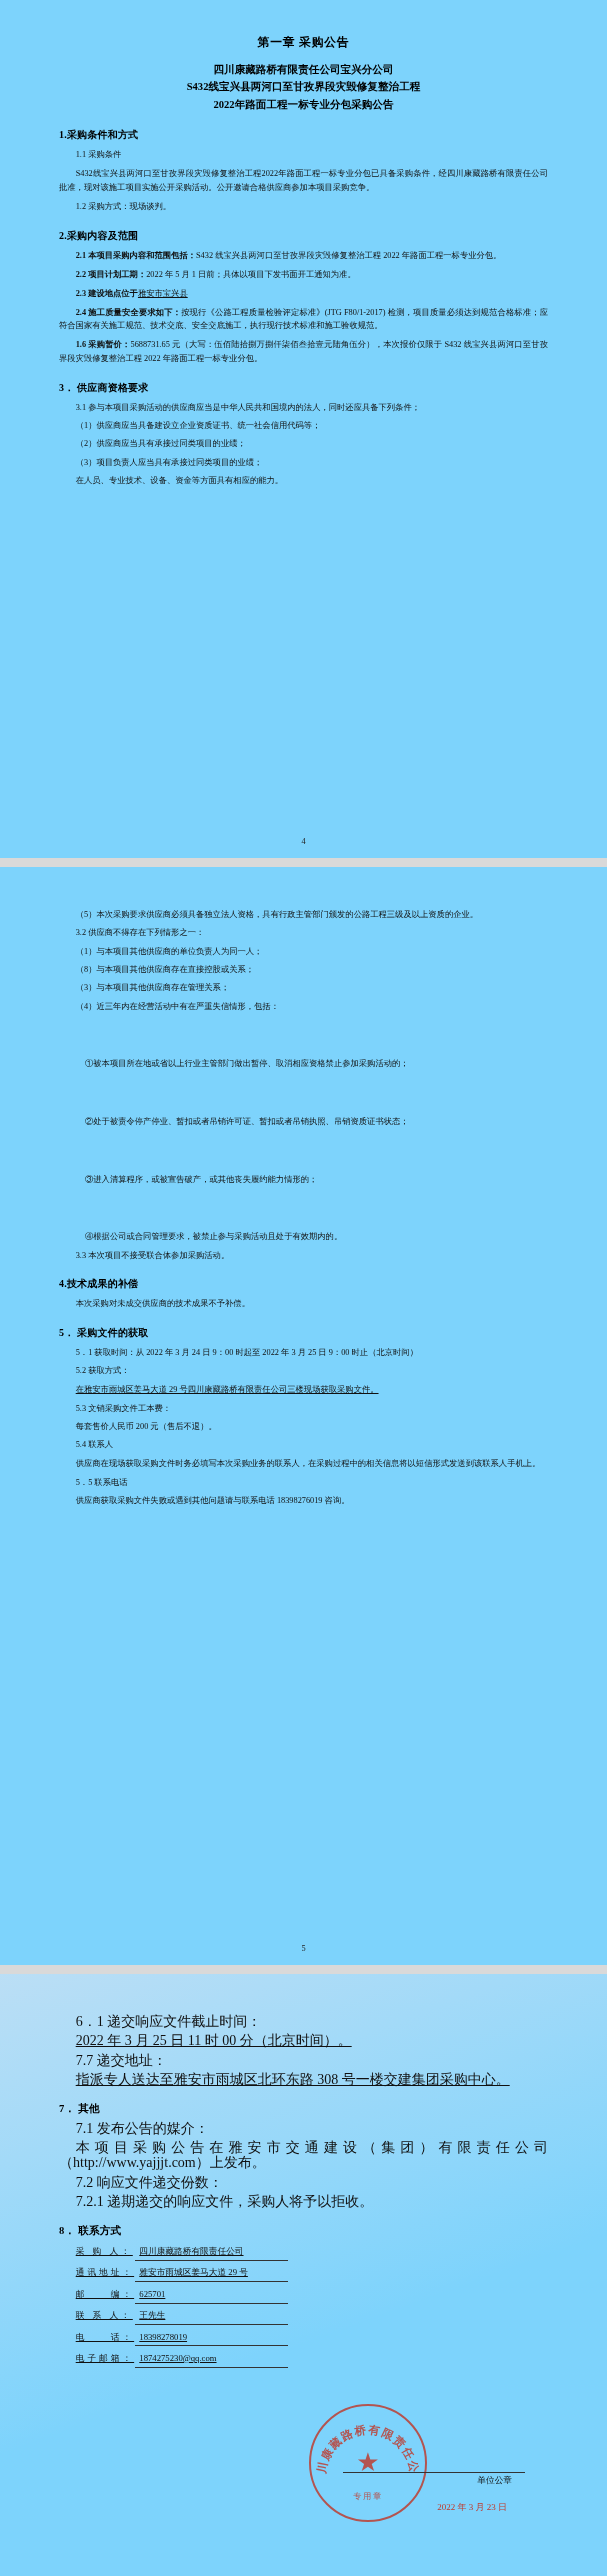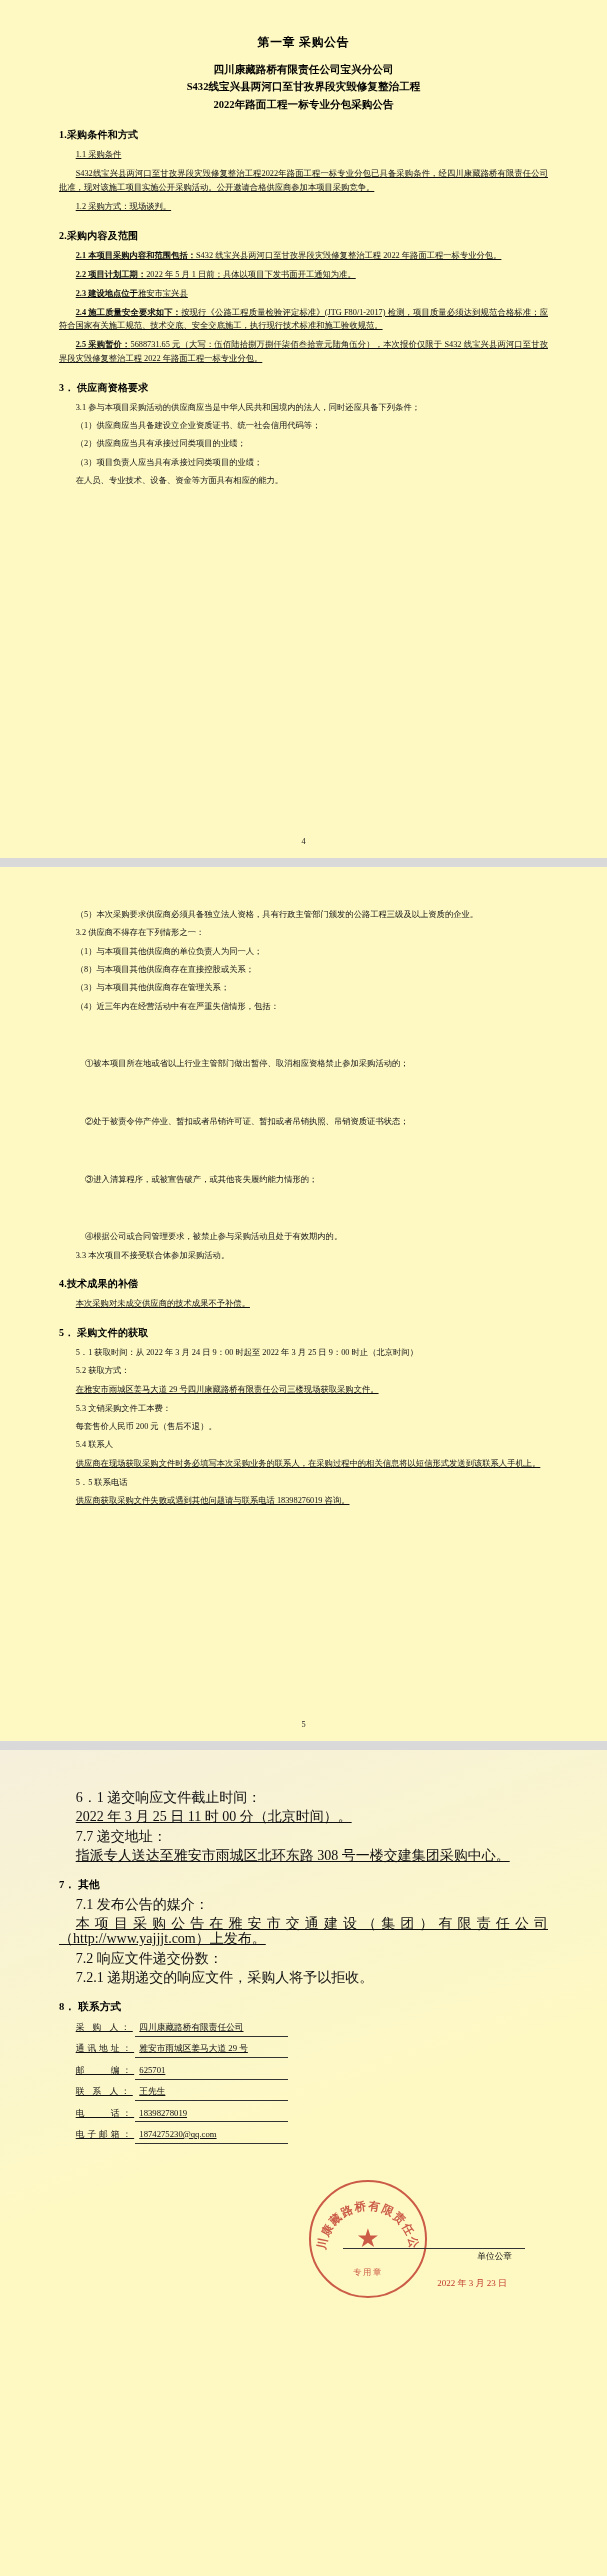--- a/index.html
+++ b/index.html
@@ -7,28 +7,28 @@
     padding: 0;
     background: #d9d9d9;
     font-family: "Liberation Serif", "DejaVu Serif", serif;
   }
   #doc {
     width: 607px;
     margin: 0 auto;
     position: relative;
   }
   .page {
-    background: #fef9c3;
+    background: #7dd3fc;
     width: 607px;
     box-sizing: border-box;
     position: relative;
     overflow: hidden;
   }
   .page.p1 { height: 858px; padding: 35px 59px 0 59px; }
-  .page.p2 { height: 874px; padding: 41px 59px 0 59px; margin-top: 4.6px;}
+  .page.p2 { height: 1098px; padding: 41px 59px 0 59px; margin-top: 4.6px;}
   .page.p3 { height: 852px; padding: 41px 59px 0 59px; margin-top: 4.6px;}
 
   .gap { height: 4.6px; background: #d9d9d9; }
 
   .chapter-title {
     text-align: center;
     font-size: 11.8px;
     font-weight: bold;
     letter-spacing: 0.8px;
     margin: 0 0 10.6px 0;
@@ -56,21 +56,20 @@
   p.para {
     font-size: 8.3px;
     line-height: 13.7px;
     margin: 0 0 5.3px 0;
     text-align: justify;
     color: #111;
     text-indent: 0;
   }
   p.ind {
     text-indent: 16.7px;
-    text-decoration: underline;
   }
   p.sub {
     font-size: 8.3px;
     line-height: 13.7px;
     margin: 0 0 4.6px 0;
     color: #111;
     padding-left: 16.7px;
     text-align: justify;
   }
   p.subsub {
@@ -214,21 +213,21 @@
       <p class="para ind">
         <span class="bold">2.2 项目计划工期：</span><span>2022 年 5 月 1 日前；具体以项目下发书面开工通知为准。</span>
       </p>
       <p class="para ind">
         <span class="bold">2.3 建设地点位于</span><span class="ulined">雅安市宝兴县</span>
       </p>
       <p class="para ind">
         <span class="bold">2.4 施工质量安全要求如下：</span><span>按现行《公路工程质量检验评定标准》(JTG F80/1-2017) 检测，项目质量必须达到规范合格标准；应符合国家有关施工规范、技术交底、安全交底施工，执行现行技术标准和施工验收规范。</span>
       </p>
       <p class="para ind">
-        <span class="bold">2.5 采购暂价：</span><span>5688731.65 元（大写：伍佰陆拾捌万捌仟柒佰叁拾壹元陆角伍分），本次报价仅限于 S432 线宝兴县两河口至甘孜界段灾毁修复整治工程 2022 年路面工程一标专业分包。</span>
+        <span class="bold">1.6 采购暂价：</span><span>5688731.65 元（大写：伍佰陆拾捌万捌仟柒佰叁拾壹元陆角伍分），本次报价仅限于 S432 线宝兴县两河口至甘孜界段灾毁修复整治工程 2022 年路面工程一标专业分包。</span>
       </p>
 
       <h2 class="sec">3． 供应商资格要求</h2>
       <p class="sub">3.1 参与本项目采购活动的供应商应当是中华人民共和国境内的法人，同时还应具备下列条件；</p>
       <p class="sub">（1）供应商应当具备建设立企业资质证书、统一社会信用代码等；</p>
       <p class="sub">（2）供应商应当具有承接过同类项目的业绩；</p>
       <p class="sub">（3）项目负责人应当具有承接过同类项目的业绩；</p>
       <p class="sub">在人员、专业技术、设备、资金等方面具有相应的能力。</p>
     </div>
     <div class="pagenum">4</div>

